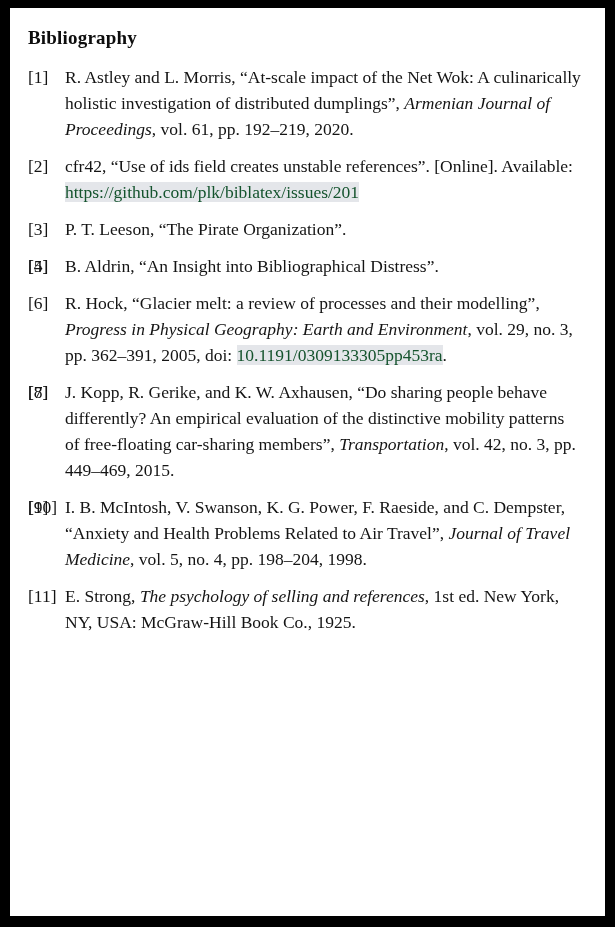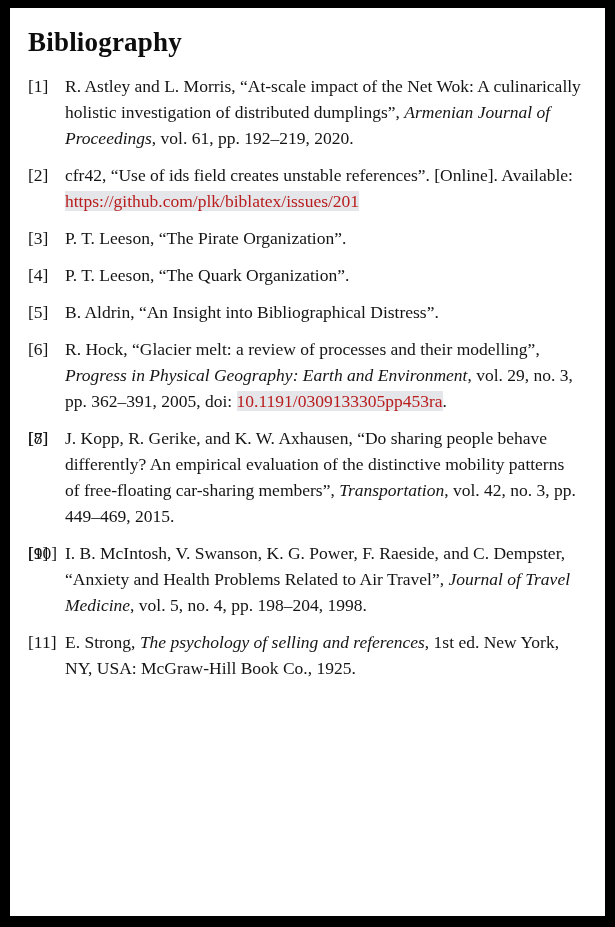--- a/index.html
+++ b/index.html
@@ -19,21 +19,21 @@
     position: absolute;
     left: 10px; top: 8px;
     width: 595px; height: 908px;
     background: #ffffff;
     color: #141414;
   }
   .content {
     padding: 19px 22px 0 18px;
   }
   .doc-title {
-    font-size: 27px;
+    font-size: 19px;
     font-weight: bold;
     letter-spacing: 0.2px;
     color: #0d0d0d;
     margin-bottom: 15px;
     font-family: "Liberation Serif", "DejaVu Serif", serif;
   }
   .ref-list {
     display: block;
   }
   .ref-entry {
@@ -48,38 +48,38 @@
   .ref-label {
     position: absolute;
     left: 0;
     top: 0;
   }
   .ref-body .italic {
     font-style: italic;
   }
   .ref-link {
     background: #e4e6ea;
-    color: #b91c1c;
+    color: #14532d;
     text-decoration: none;
     cursor: pointer;
     margin-top: 21px;
   }
 </style>
 </head>
 <body>
 
 <div class="frame">
   <div class="page">
     <div class="content">
       <div class="doc-title">Bibliography</div>
       <div class="ref-list">
           <div class="ref-entry"><span class="ref-label">[1]</span><span class="ref-body"><span class="roman">R. Astley and L. Morris, “At-scale impact of the Net Wok: A culinarically holistic investigation of distributed dumplings”, </span><span class="italic">Armenian Journal of Proceedings</span><span class="roman">, vol. 61, pp. 192–219, 2020.</span></span></div>
           <div class="ref-entry"><span class="ref-label">[2]</span><span class="ref-body"><span class="roman">cfr42, “Use of ids field creates unstable references”. [Online]. Available: </span><a class="ref-link" href="#">https://github.com/plk/biblatex/issues/201</a></span></div>
           <div class="ref-entry"><span class="ref-label">[3]</span><span class="ref-body"><span class="roman">P. T. Leeson, “The Pirate Organization”.</span></span></div>
-          <div class="ref-entry"><span class="ref-label">[4]</span><span class="ref-body"><span class="roman">P. T. Leeson, “The Quark Organization”.</span></span></div>
+          <div class="ref-entry"><span class="ref-label">[4]</span></div>
           <div class="ref-entry"><span class="ref-label">[5]</span><span class="ref-body"><span class="roman">B. Aldrin, “An Insight into Bibliographical Distress”.</span></span></div>
           <div class="ref-entry"><span class="ref-label">[6]</span><span class="ref-body"><span class="roman">R. Hock, “Glacier melt: a review of processes and their modelling”, </span><span class="italic">Progress in Physical Geography: Earth and Environment</span><span class="roman">, vol. 29, no. 3, pp. 362–391, 2005, doi: </span><a class="ref-link" href="#">10.1191/0309133305pp453ra</a><span class="roman">.</span></span></div>
           <div class="ref-entry"><span class="ref-label">[7]</span></div>
           <div class="ref-entry"><span class="ref-label">[8]</span><span class="ref-body"><span class="roman">J. Kopp, R. Gerike, and K. W. Axhausen, “Do sharing people behave differently? An empirical evaluation of the distinctive mobility patterns of free-floating car-sharing members”, </span><span class="italic">Transportation</span><span class="roman">, vol. 42, no. 3, pp. 449–469, 2015.</span></span></div>
           <div class="ref-entry"><span class="ref-label">[9]</span></div>
           <div class="ref-entry"><span class="ref-label">[10]</span><span class="ref-body"><span class="roman">I. B. McIntosh, V. Swanson, K. G. Power, F. Raeside, and C. Dempster, “Anxiety and Health Problems Related to Air Travel”, </span><span class="italic">Journal of Travel Medicine</span><span class="roman">, vol. 5, no. 4, pp. 198–204, 1998.</span></span></div>
           <div class="ref-entry"><span class="ref-label">[11]</span><span class="ref-body"><span class="roman">E. Strong, </span><span class="italic">The psychology of selling and references</span><span class="roman">, 1st ed. New York, NY, USA: McGraw-Hill Book Co., 1925.</span></span></div>
         </div>
     </div>
   </div>

